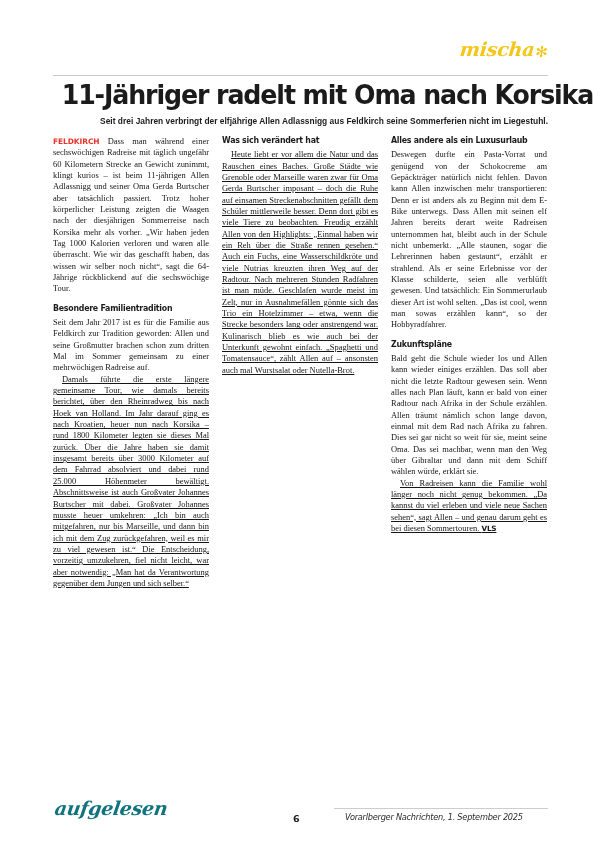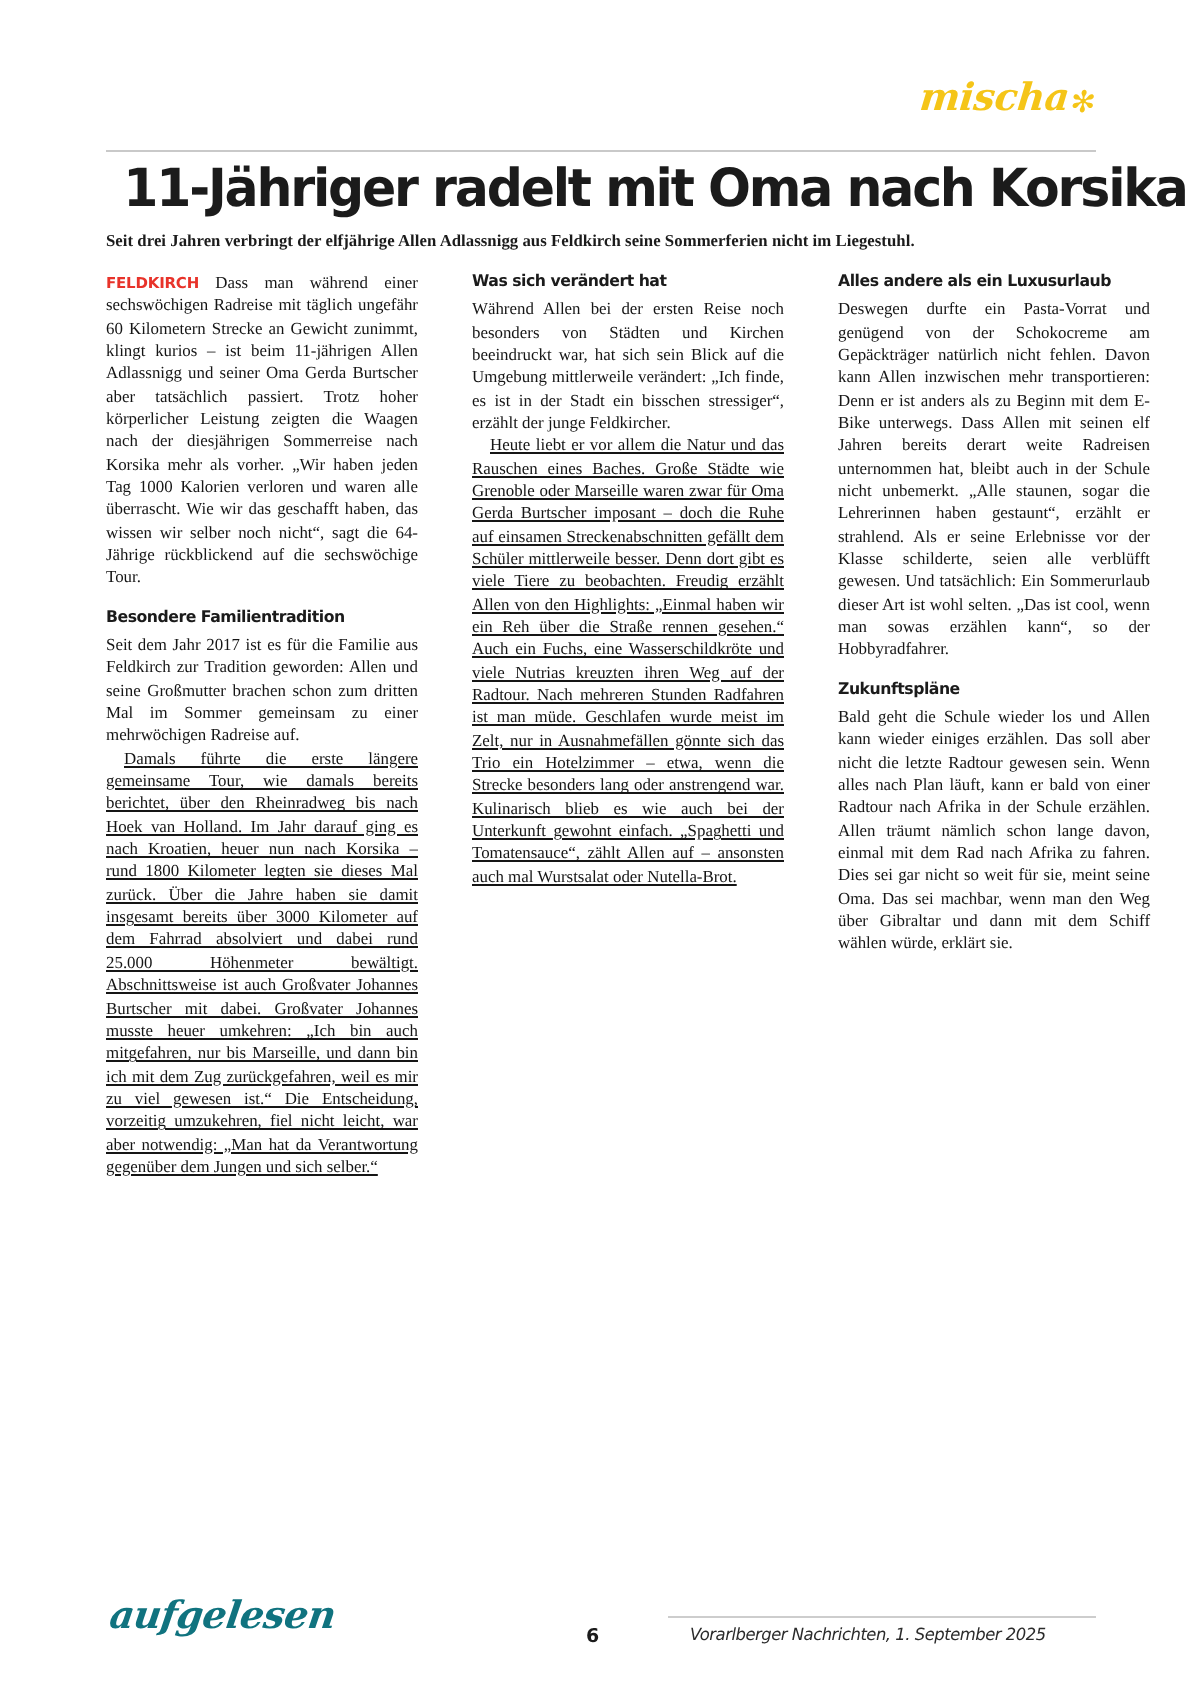--- a/index.html
+++ b/index.html
@@ -71,39 +71,39 @@
     color: #1b1b1b;
     transform: scaleX(0.965);
     transform-origin: center top;
     white-space: nowrap;
   }
   .standfirst {
     position: absolute;
     left: 53px;
     top: 116px;
     width: 495px;
-    text-align: left;
-    font-family: Liberation Serif, serif;
+    text-align: right;
+    font-family: Liberation Sans, sans-serif;
     font-weight: 700;
     font-size: 8.4px;
     line-height: 1.25;
     color: #1b1b1b;
     letter-spacing: 0.02px;
     white-space: nowrap;
   }
 
   
   .columns {
     position: absolute;
     left: 53px;
     top: 136px;
     width: 495px;
     height: 620px;
     display: flex;
-    gap: 27px;
+    gap: 13px;
   }
   .col {
     width: 156px;
     flex: 0 0 156px;
   }
   .col h2 {
     font-family: "DejaVu Sans", sans-serif;
     font-weight: 700;
     font-size: 8.1px;
     line-height: 1.2;
@@ -205,29 +205,29 @@
 
     <div class="col">
       <p><span class="dateline">FELDKIRCH</span><span> Dass man während einer sechswöchigen Radreise mit täglich ungefähr 60 Kilometern Strecke an Gewicht zunimmt, klingt kurios – ist beim 11-jährigen Allen Adlassnigg und seiner Oma Gerda Burtscher aber tatsächlich passiert. Trotz hoher körperlicher Leistung zeigten die Waagen nach der diesjährigen Sommerreise nach Korsika mehr als vorher. „Wir haben jeden Tag 1000 Kalorien verloren und waren alle überrascht. Wie wir das geschafft haben, das wissen wir selber noch nicht“, sagt die 64-Jährige rückblickend auf die sechswöchige Tour.</span></p>
       <h2 class="spaced">Besondere Familientradition</h2>
       <p>Seit dem Jahr 2017 ist es für die Familie aus Feldkirch zur Tradition geworden: Allen und seine Großmutter brachen schon zum dritten Mal im Sommer gemeinsam zu einer mehrwöchigen Radreise auf.</p>
       <p class="indent">Damals führte die erste längere gemeinsame Tour, wie damals bereits berichtet, über den Rheinradweg bis nach Hoek van Holland. Im Jahr darauf ging es nach Kroatien, heuer nun nach Korsika – rund 1800 Kilometer legten sie dieses Mal zurück. Über die Jahre haben sie damit insgesamt bereits über 3000 Kilometer auf dem Fahrrad absolviert und dabei rund 25.000 Höhenmeter bewältigt. Abschnittsweise ist auch Großvater Johannes Burtscher mit dabei. Großvater Johannes musste heuer umkehren: „Ich bin auch mitgefahren, nur bis Marseille, und dann bin ich mit dem Zug zurückgefahren, weil es mir zu viel gewesen ist.“ Die Entscheidung, vorzeitig umzukehren, fiel nicht leicht, war aber notwendig: „Man hat da Verantwortung gegenüber dem Jungen und sich selber.“</p>
     </div>
 
     <div class="col">
       <h2>Was sich verändert hat</h2>
-      <p>Während Allen bei der ersten Reise noch besonders von Städten und Kirchen beeindruckt war, hat sich sein Blick auf die Umgebung mittlerweile verändert: „Ich finde, es ist in der Stadt ein bisschen stressiger“, erzählt der junge Feldkircher.</p>
       <p class="indent">Heute liebt er vor allem die Natur und das Rauschen eines Baches. Große Städte wie Grenoble oder Marseille waren zwar für Oma Gerda Burtscher imposant – doch die Ruhe auf einsamen Streckenabschnitten gefällt dem Schüler mittlerweile besser. Denn dort gibt es viele Tiere zu beobachten. Freudig erzählt Allen von den Highlights: „Einmal haben wir ein Reh über die Straße rennen gesehen.“ Auch ein Fuchs, eine Wasserschildkröte und viele Nutrias kreuzten ihren Weg auf der Radtour. Nach mehreren Stunden Radfahren ist man müde. Geschlafen wurde meist im Zelt, nur in Ausnahmefällen gönnte sich das Trio ein Hotelzimmer – etwa, wenn die Strecke besonders lang oder anstrengend war. Kulinarisch blieb es wie auch bei der Unterkunft gewohnt einfach. „Spaghetti und Tomatensauce“, zählt Allen auf – ansonsten auch mal Wurstsalat oder Nutella-Brot.</p>
     </div>
 
     <div class="col">
       <h2>Alles andere als ein Luxusurlaub</h2>
       <p>Deswegen durfte ein Pasta-Vorrat und genügend von der Schokocreme am Gepäckträger natürlich nicht fehlen. Davon kann Allen inzwischen mehr transportieren: Denn er ist anders als zu Beginn mit dem E-Bike unterwegs. Dass Allen mit seinen elf Jahren bereits derart weite Radreisen unternommen hat, bleibt auch in der Schule nicht unbemerkt. „Alle staunen, sogar die Lehrerinnen haben gestaunt“, erzählt er strahlend. Als er seine Erlebnisse vor der Klasse schilderte, seien alle verblüfft gewesen. Und tatsächlich: Ein Sommerurlaub dieser Art ist wohl selten. „Das ist cool, wenn man sowas erzählen kann“, so der Hobbyradfahrer.</p>
       <h2 class="spaced">Zukunftspläne</h2>
       <p>Bald geht die Schule wieder los und Allen kann wieder einiges erzählen. Das soll aber nicht die letzte Radtour gewesen sein. Wenn alles nach Plan läuft, kann er bald von einer Radtour nach Afrika in der Schule erzählen. Allen träumt nämlich schon lange davon, einmal mit dem Rad nach Afrika zu fahren. Dies sei gar nicht so weit für sie, meint seine Oma. Das sei machbar, wenn man den Weg über Gibraltar und dann mit dem Schiff wählen würde, erklärt sie.</p>
+      <p class="indent"><span>Von Radreisen kann die Familie wohl länger noch nicht genug bekommen. „Da kannst du viel erleben und viele neue Sachen sehen“, sagt Allen – und genau darum geht es bei diesen Sommertouren. </span><span class="sig">VLS</span></p>
     </div>
 
   </div>
 
   <div class="footer-brand">aufgelesen</div>
   <div class="folio">6</div>
   <div class="rule-foot"></div>
   <div class="footer-source">Vorarlberger Nachrichten, 1. September 2025</div>
 
 </div>

